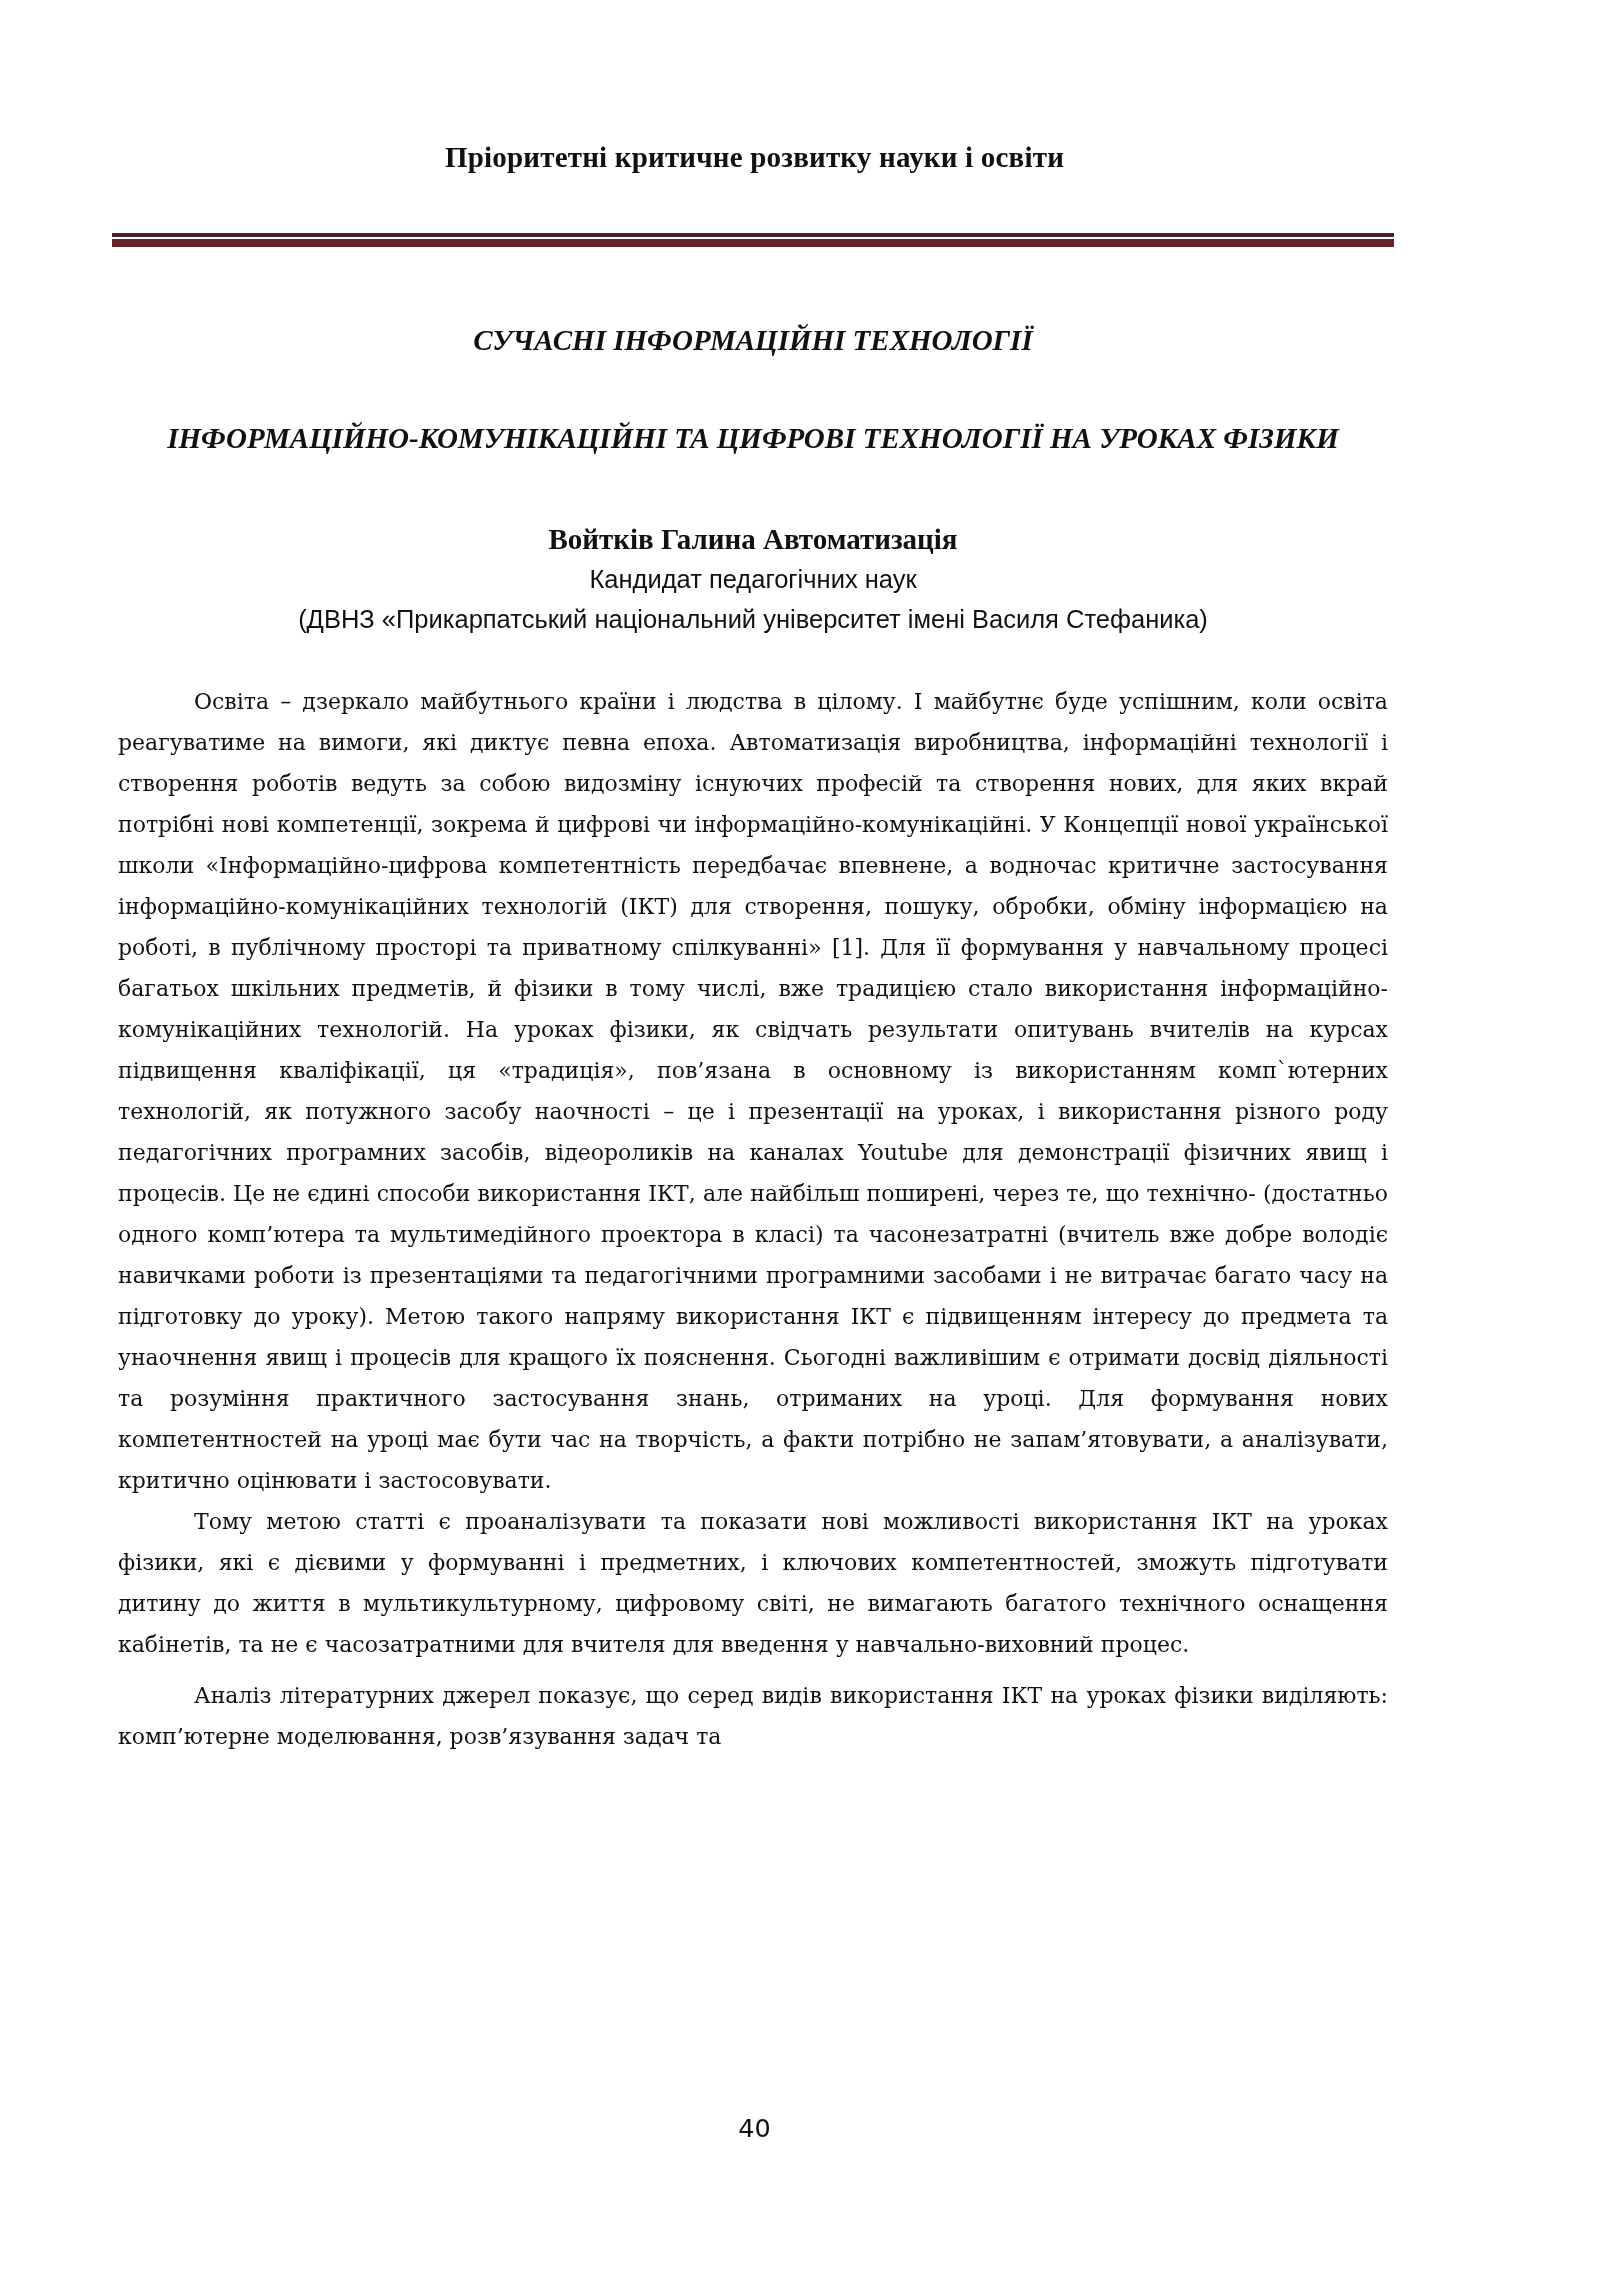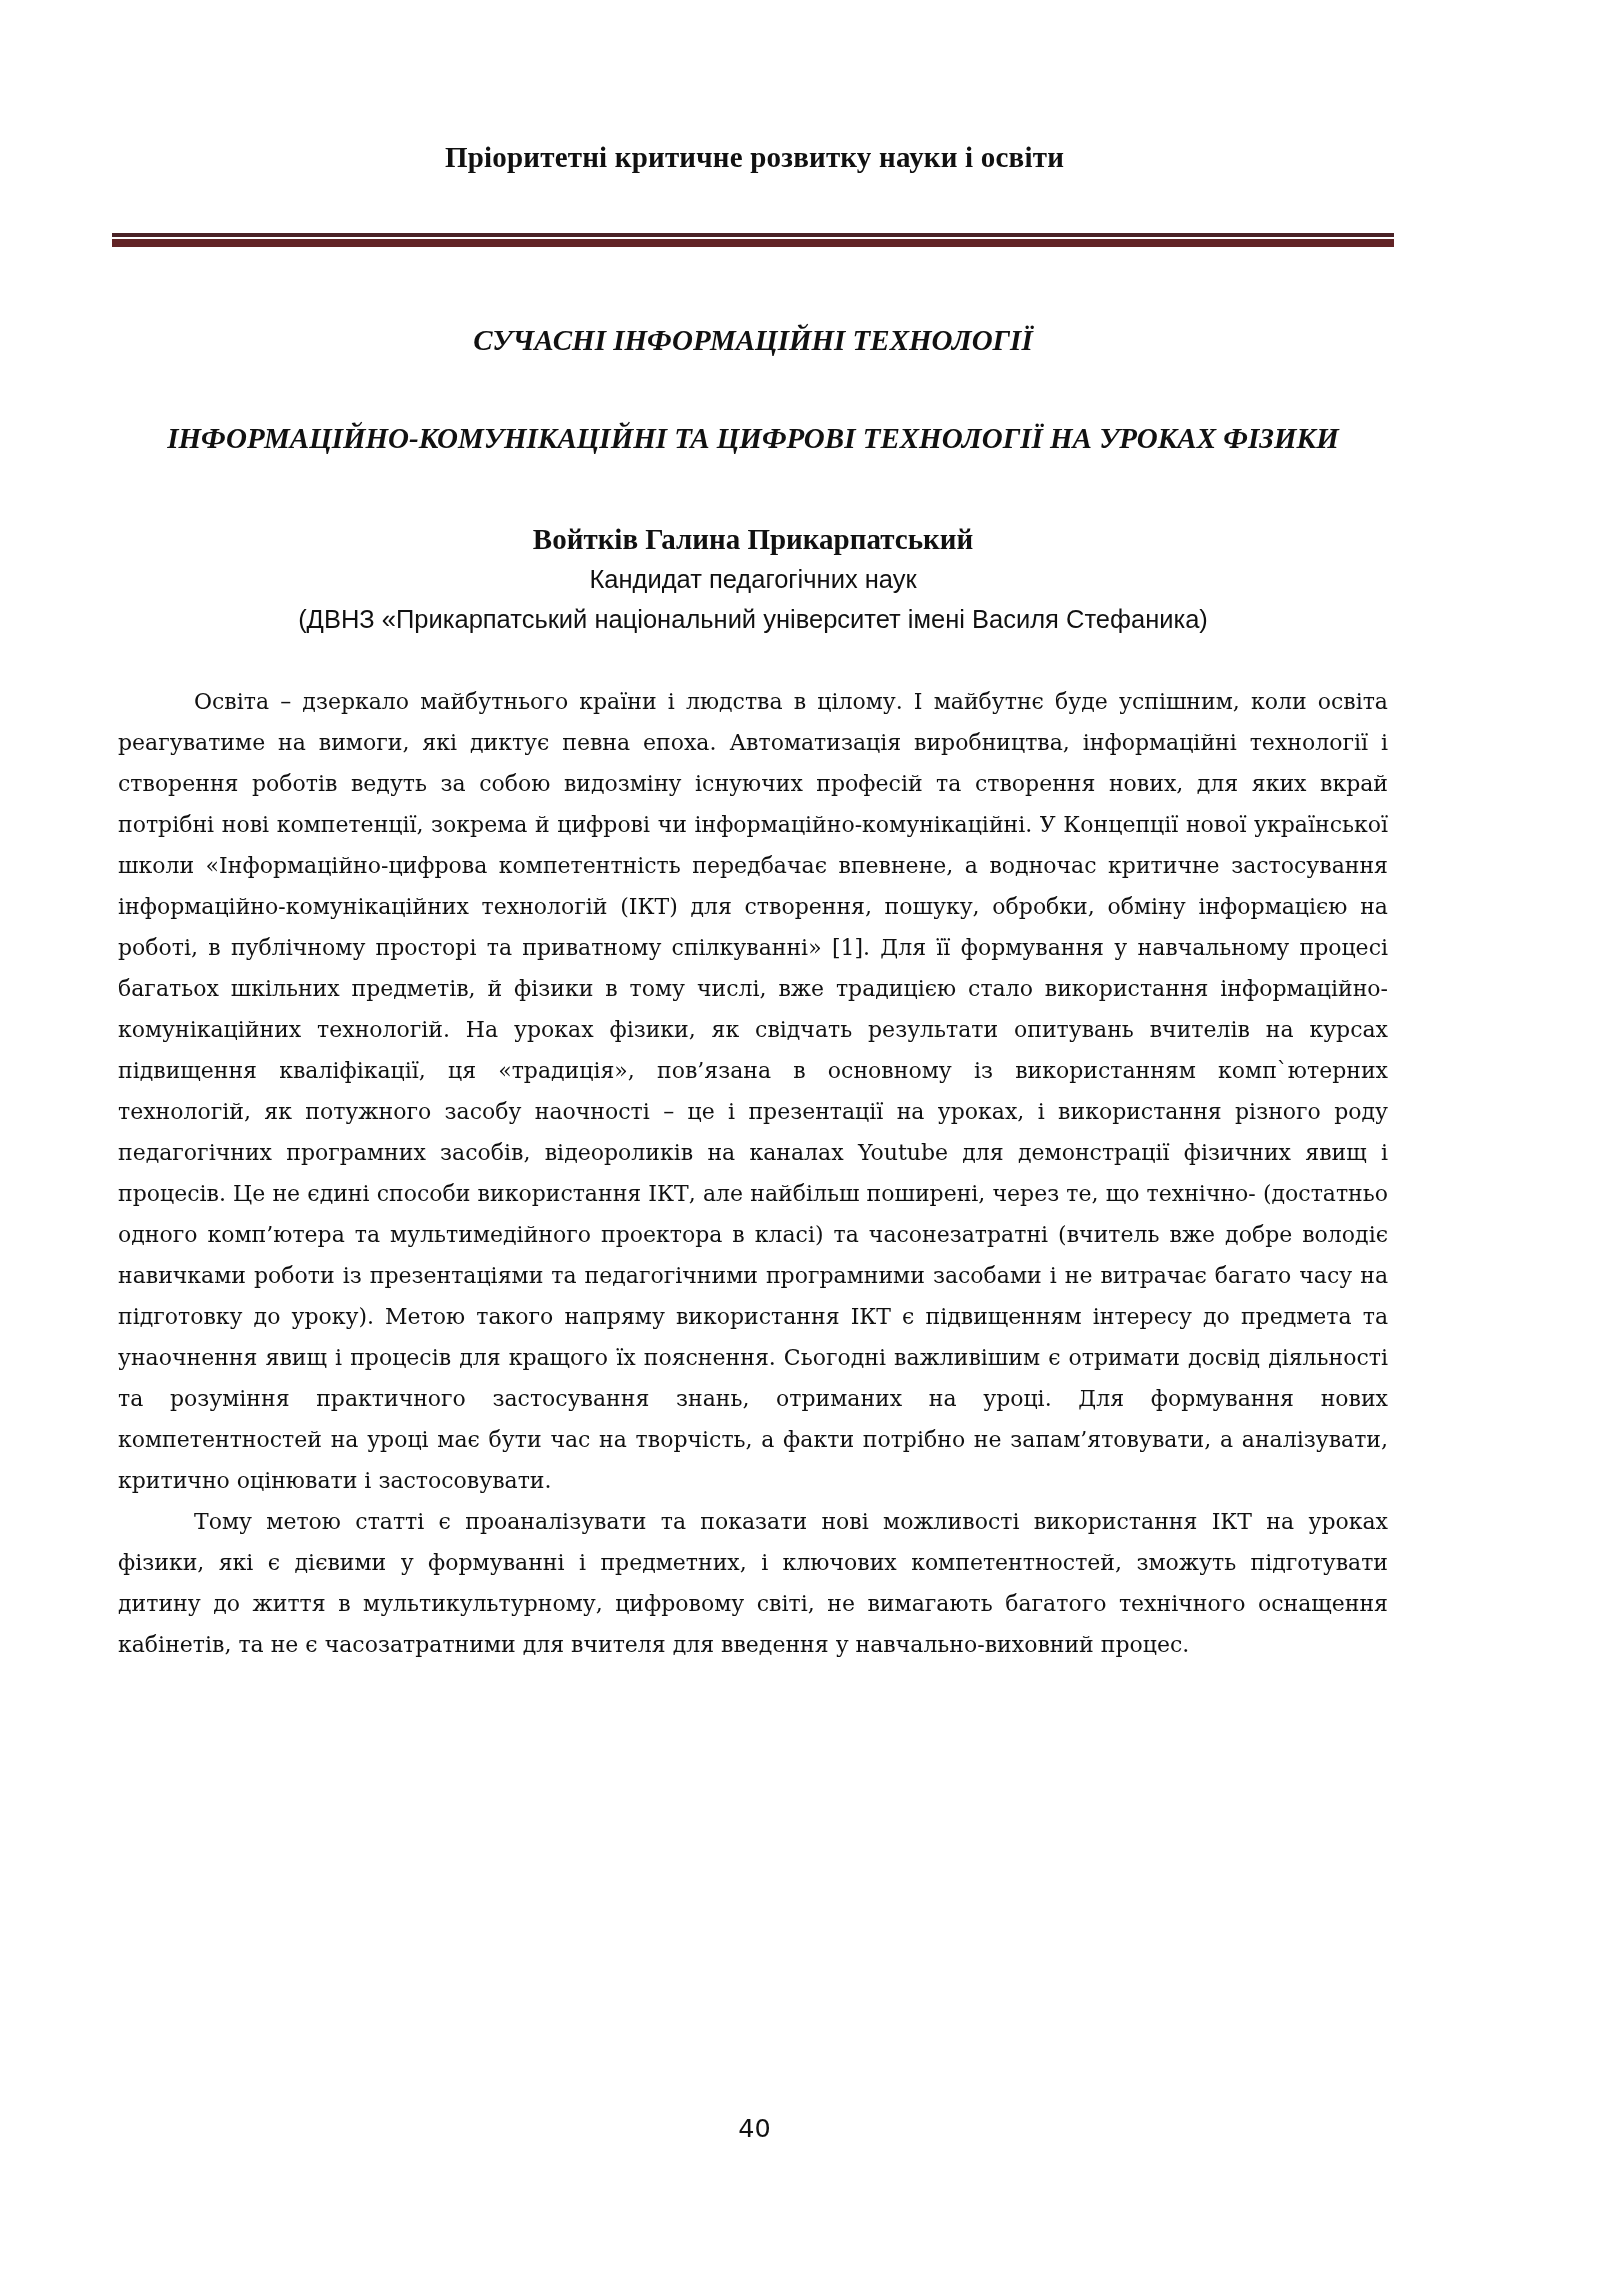--- a/index.html
+++ b/index.html
@@ -28,23 +28,24 @@
 </head>
 <body>
 
 <div class="running-head">Пріоритетні критичне розвитку науки і освіти</div>
 <div class="rule-thin"></div>
 <div class="rule-thick"></div>
 
 <div class="title t1">СУЧАСНІ ІНФОРМАЦІЙНІ ТЕХНОЛОГІЇ</div>
 <div class="title t2">ІНФОРМАЦІЙНО-КОМУНІКАЦІЙНІ ТА ЦИФРОВІ ТЕХНОЛОГІЇ НА УРОКАХ ФІЗИКИ</div>
 
-<div class="byline author">Войтків Галина Прикарпатський</div>
+<div class="byline author">Войтків Галина Автоматизація</div>
 <div class="byline degree">Кандидат педагогічних наук</div>
 <div class="byline affil">(ДВНЗ «Прикарпатський національний університет імені Василя Стефаника)</div>
 
 <div class="body-text">
   <p>Освіта – дзеркало майбутнього країни і людства в цілому. І майбутнє буде успішним, коли освіта реагуватиме на вимоги, які диктує певна епоха. Автоматизація виробництва, інформаційні технології і створення роботів  ведуть за собою видозміну існуючих професій та створення нових, для яких  вкрай потрібні нові компетенції, зокрема й цифрові чи інформаційно-комунікаційні. У Концепції нової української школи «Інформаційно-цифрова компетентність передбачає впевнене, а водночас критичне застосування інформаційно-комунікаційних технологій (ІКТ) для створення, пошуку, обробки, обміну інформацією на роботі, в публічному просторі та приватному спілкуванні» [1]. Для її формування у навчальному процесі багатьох шкільних предметів, й фізики в тому числі, вже традицією стало використання інформаційно-комунікаційних технологій. На уроках фізики, як свідчать результати опитувань вчителів на курсах підвищення кваліфікації, ця «традиція», пов’язана в основному із використанням комп`ютерних технологій, як потужного засобу наочності – це і презентації на уроках, і використання різного роду педагогічних програмних засобів, відеороликів на каналах Youtube для демонстрації фізичних явищ і процесів. Це не єдині способи використання ІКТ, але найбільш поширені, через те, що технічно- (достатньо одного комп’ютера та мультимедійного проектора в класі) та часонезатратні (вчитель вже добре володіє навичками роботи із презентаціями та педагогічними програмними засобами і не витрачає багато часу на підготовку до уроку).  Метою такого напряму використання ІКТ є підвищенням інтересу до предмета та унаочнення явищ і процесів для кращого їх пояснення. Сьогодні важливішим є отримати досвід діяльності та розуміння практичного застосування знань, отриманих на уроці. Для формування нових компетентностей на уроці має бути час на творчість, а факти потрібно не запам’ятовувати, а аналізувати, критично оцінювати і застосовувати.</p>
   <p>Тому метою статті є проаналізувати та показати нові можливості використання ІКТ на уроках фізики, які є дієвими у формуванні і предметних, і ключових компетентностей, зможуть підготувати дитину до життя в мультикультурному, цифровому світі, не вимагають багатого технічного оснащення кабінетів, та не є часозатратними для вчителя для введення у навчально-виховний процес.</p>
+  <p class="p3">Аналіз літературних джерел показує, що серед видів використання ІКТ на уроках фізики виділяють: комп’ютерне моделювання, розв’язування задач та</p>
 </div>
 
 <div class="page-number">40</div>
 
 
 </body></html>

